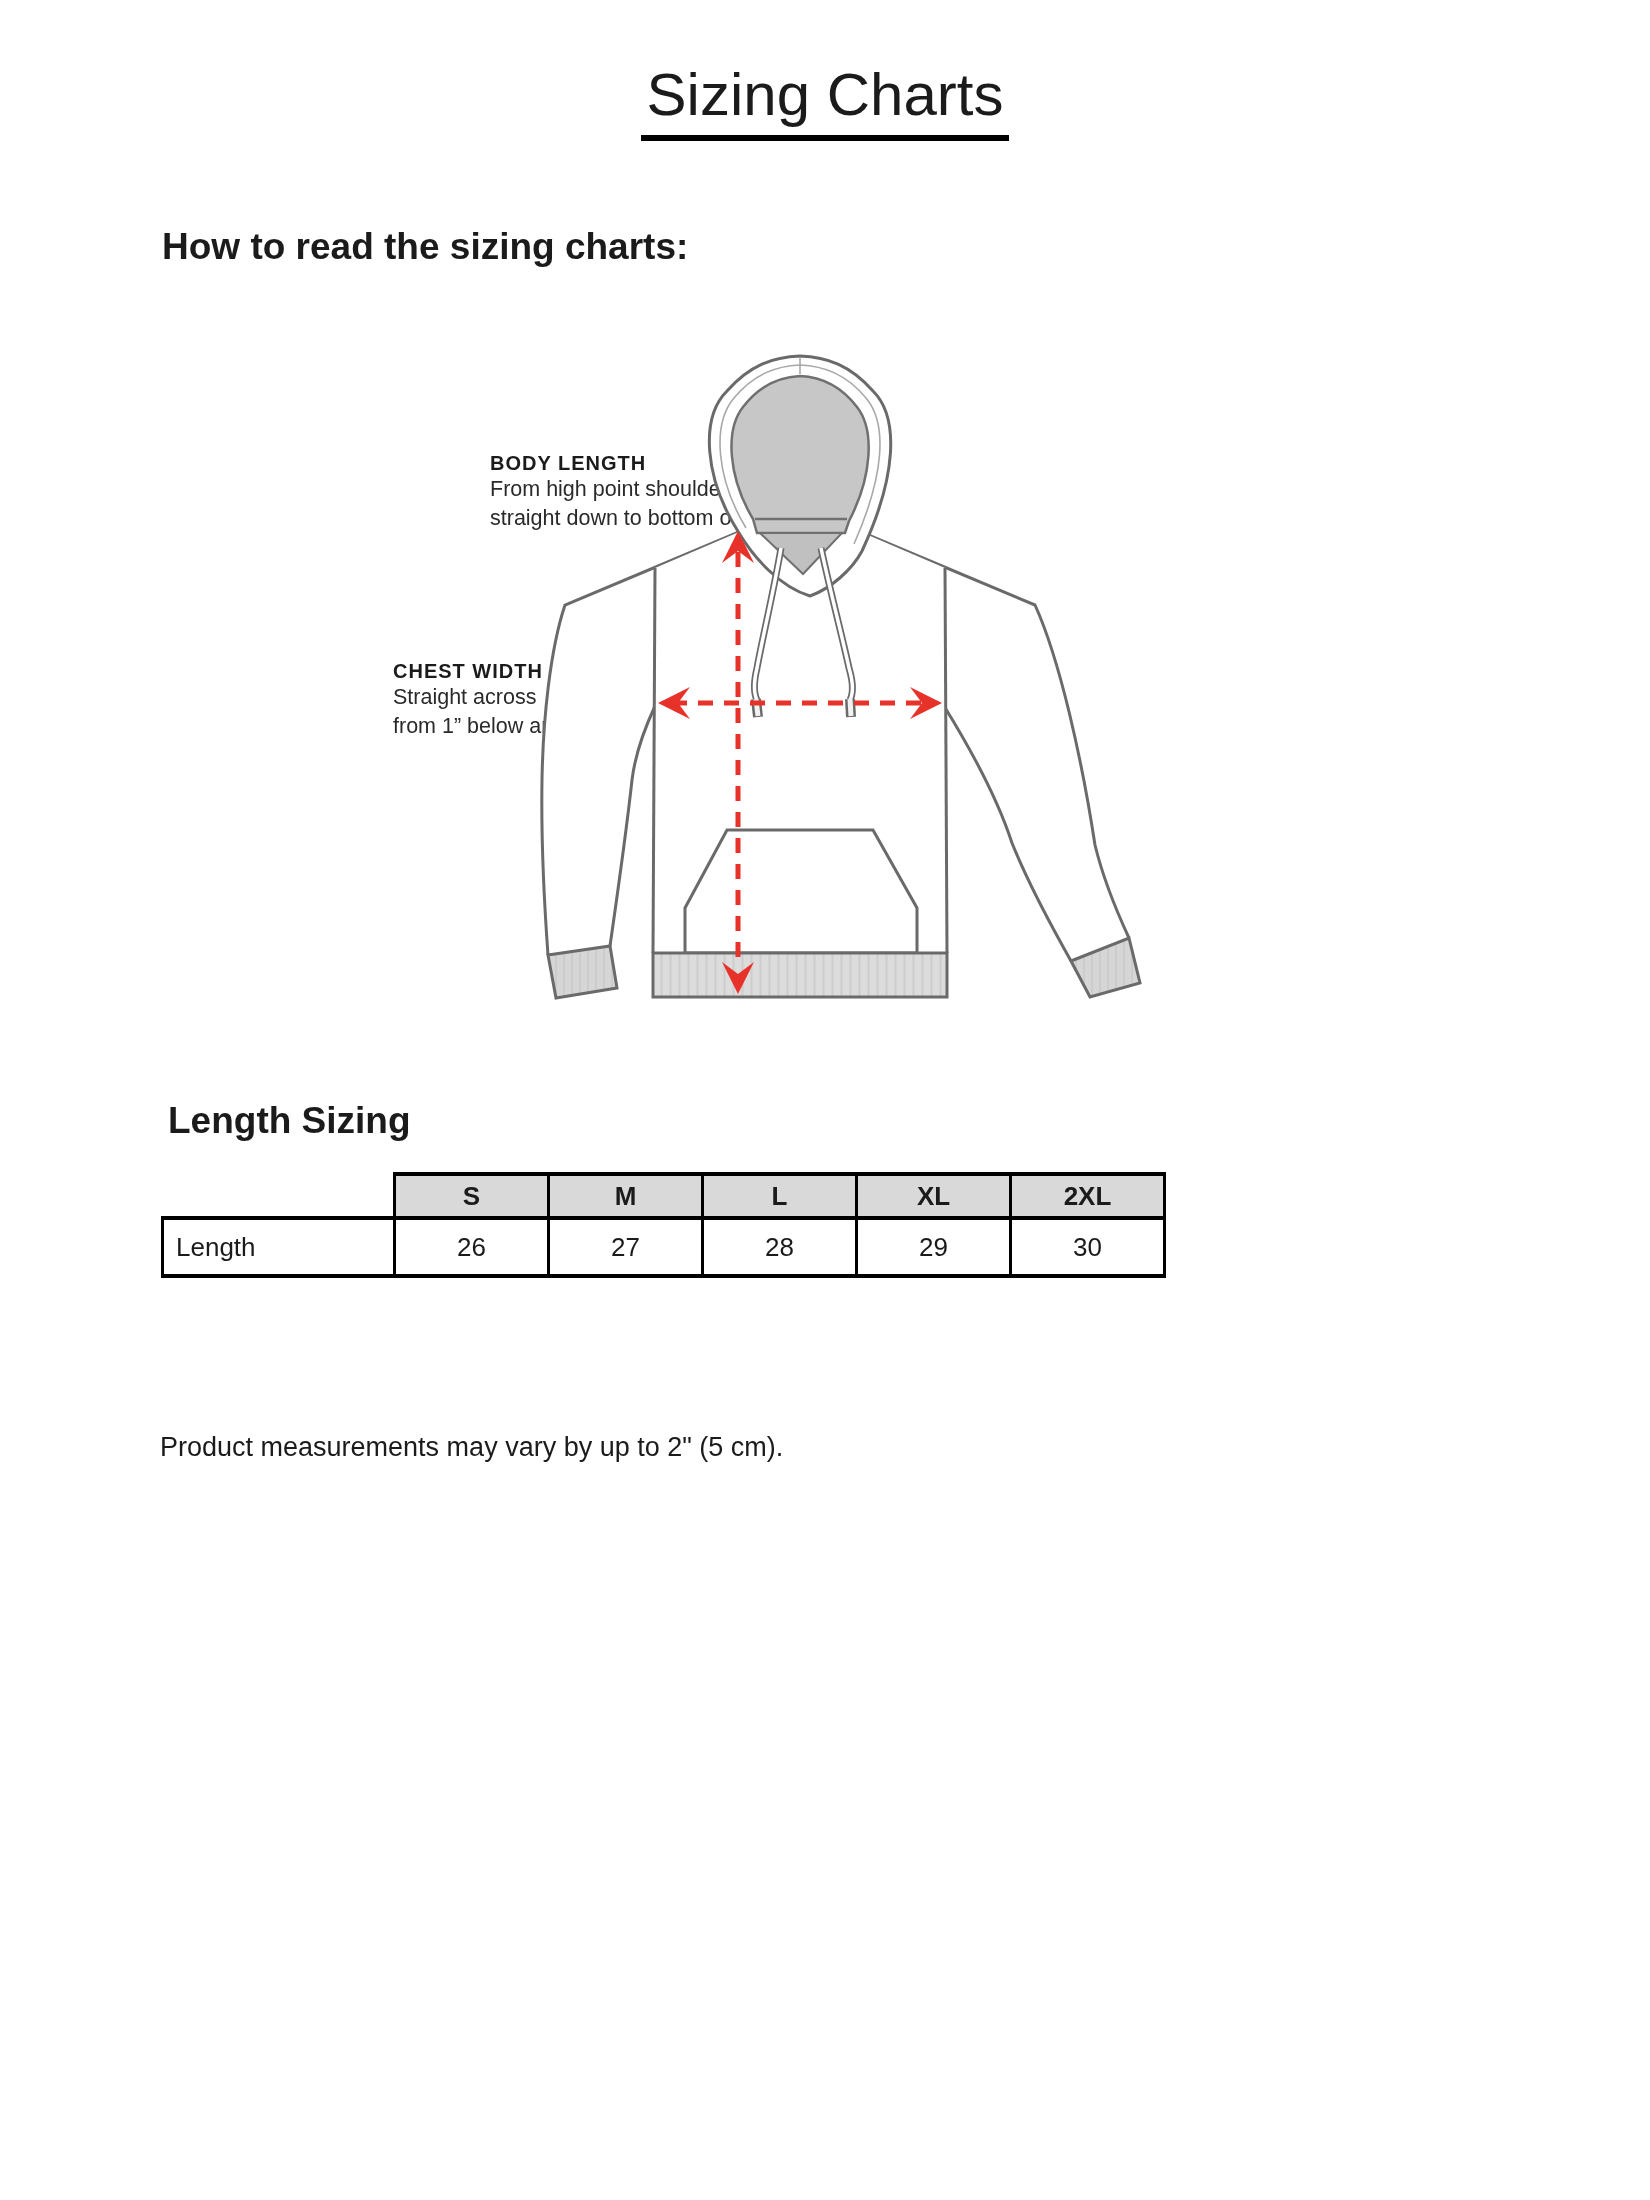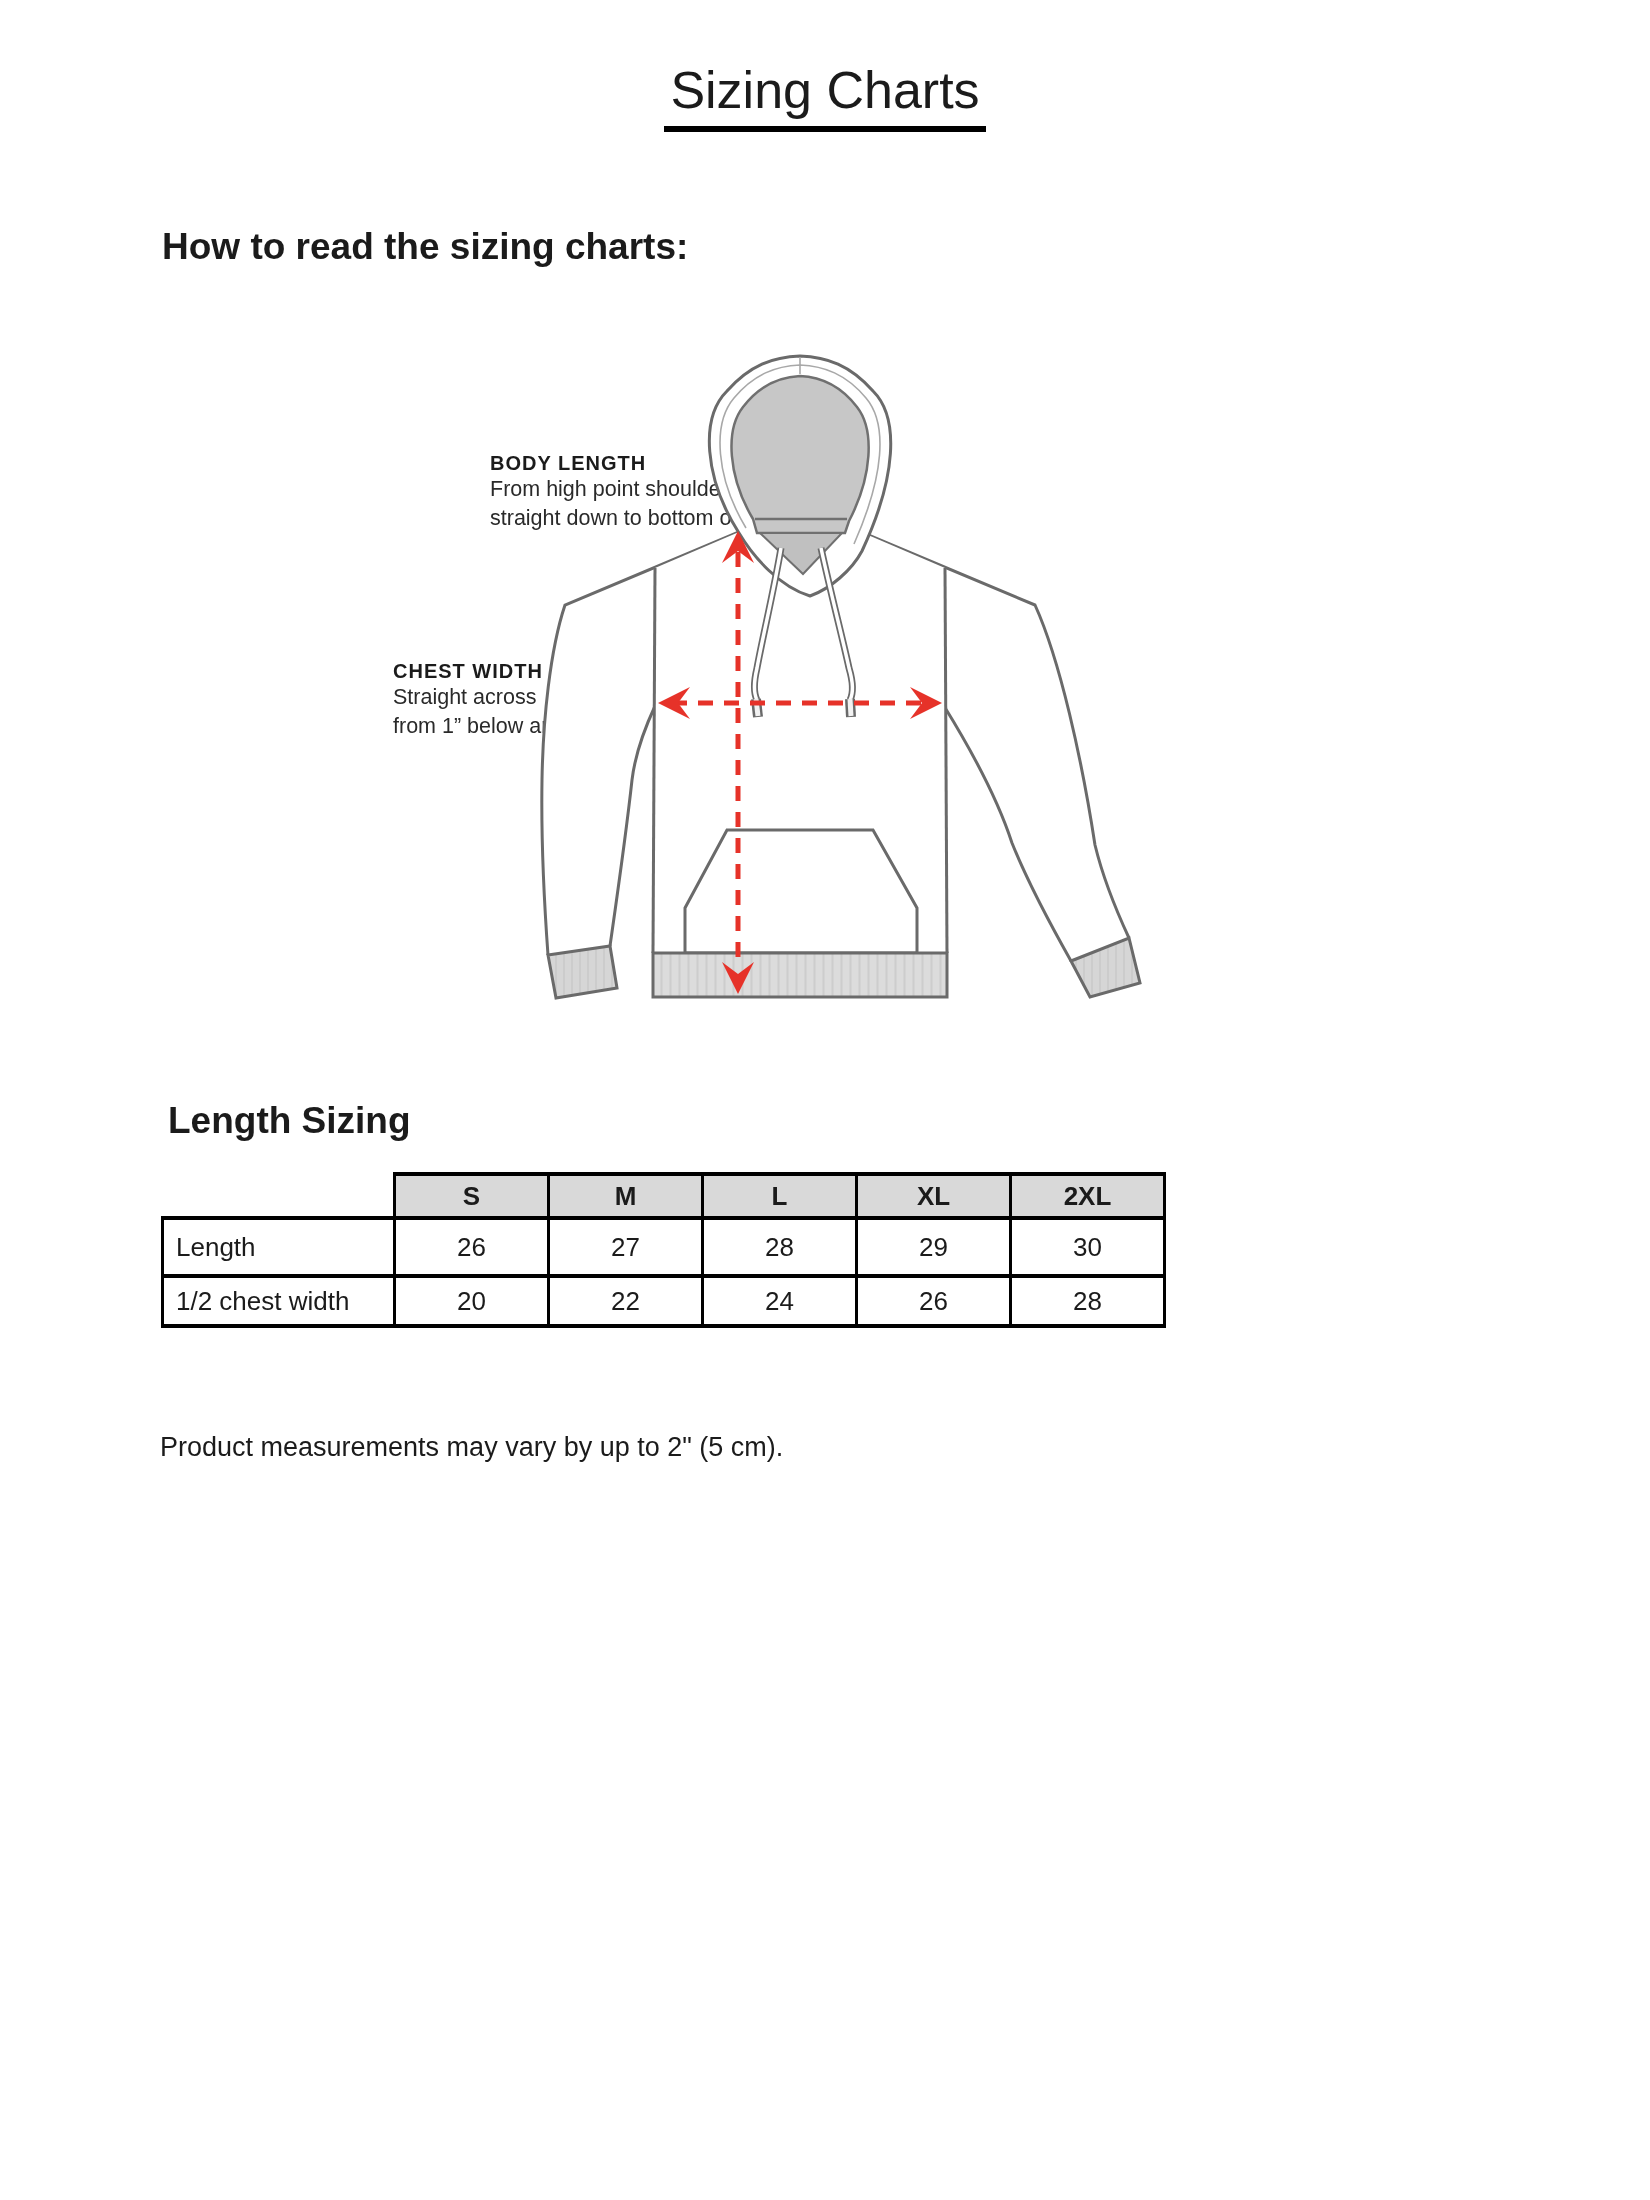--- a/index.html
+++ b/index.html
@@ -3,21 +3,21 @@
 <meta charset="utf-8">
 <style>
   html,body{margin:0;padding:0;background:#ffffff;}
   .page{
     position:relative;width:1650px;height:2200px;background:#ffffff;
     font-family:"Liberation Sans", sans-serif;color:#1b1b1b;overflow:hidden;
   }
   .abs{position:absolute;}
   .doc-title{
     top:60px;left:0;width:1650px;text-align:center;
-    font-size:52px;font-weight:400;letter-spacing:0px;
+    font-size:60px;font-weight:400;letter-spacing:0px;
   }
   .doc-title .underline{
     display:inline-block;border-bottom:6px solid #000;padding:0 6px 6px 6px;
   }
   .h2{
     font-size:37px;font-weight:700;
   }
   .howto{top:226px;left:162px;}
   .hoodie-sizing{top:1100px;left:168px;}
   .note{top:1432px;left:160px;font-size:27px;font-weight:400;}
@@ -159,27 +159,19 @@
         <th>2XL</th>
       </tr>
       <tr class="row-1">
         <td class="rowlabel">Length</td>
         <td>26</td>
         <td>27</td>
         <td>28</td>
         <td>29</td>
         <td>30</td>
       </tr>
-      <tr class="row-2">
-        <td class="rowlabel">1/2 chest width</td>
-        <td>20</td>
-        <td>22</td>
-        <td>24</td>
-        <td>26</td>
-        <td>28</td>
-      </tr>
     </tbody>
       </table>
   </div>
 
   <div class="abs note">Product measurements may vary by up to 2" (5 cm).</div>
 
 </div>
 
 </body></html>

